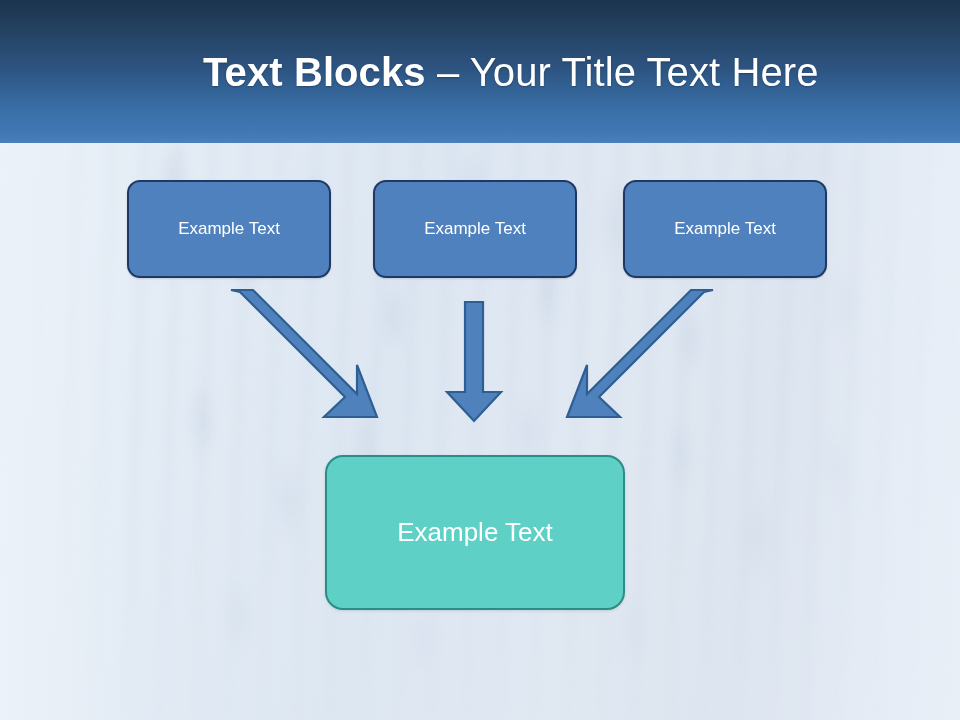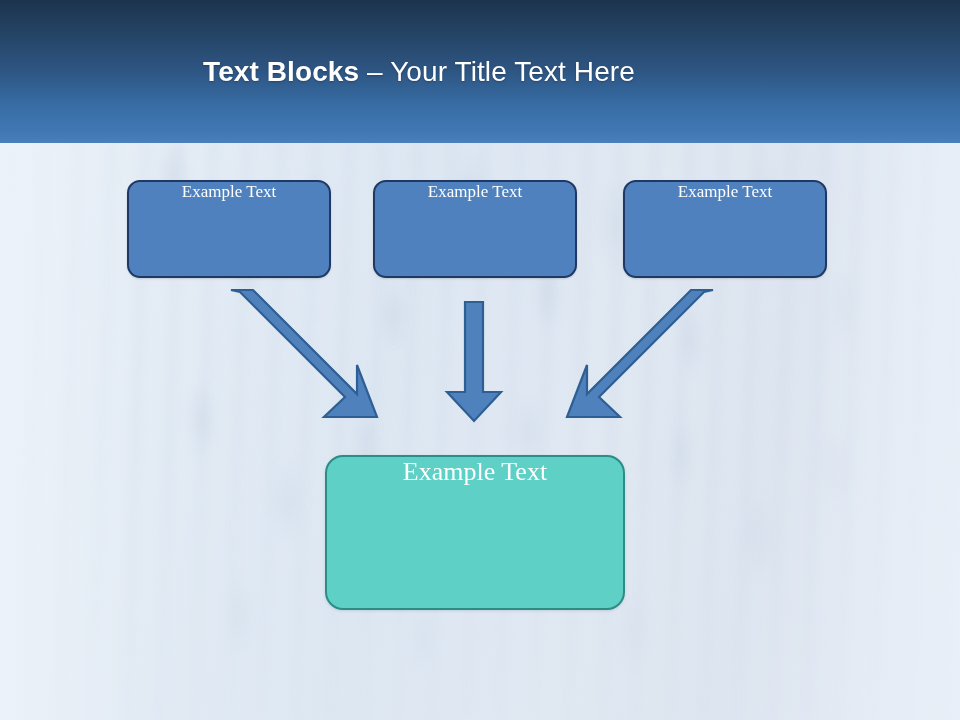--- a/index.html
+++ b/index.html
@@ -89,40 +89,39 @@
       #244363 22%,
       #2d5481 48%,
       #376ba2 72%,
       #4279b6 94%,
       #4a80bb 100%);
   }
   .title {
     position: absolute;
     left: 203px;
     top: 52px;
-    font-size: 28px;
+    font-size: 40px;
     line-height: 40px;
     color: #ffffff;
     letter-spacing: .1px;
     white-space: nowrap;
     text-shadow: 0 1px 2px rgba(0,0,0,.25);
   }
   .title .strong { font-weight: 700; }
   .title .light  { font-weight: 400; }
 
   
   .node {
     position: absolute;
     box-sizing: border-box;
     display: flex;
-    align-items: flex-start;
+    align-items: center;
     justify-content: center;
     text-align: center;
     color: #ffffff;
-    font-family: Liberation Serif, serif;
   }
   .node-top {
     width: 204px;
     height: 98px;
     background: #4e81bd;
     border: 2px solid #1f3864;
     border-radius: 13px;
     font-size: 17px;
     box-shadow: 0 1px 2px rgba(40,60,90,.18);
   }

